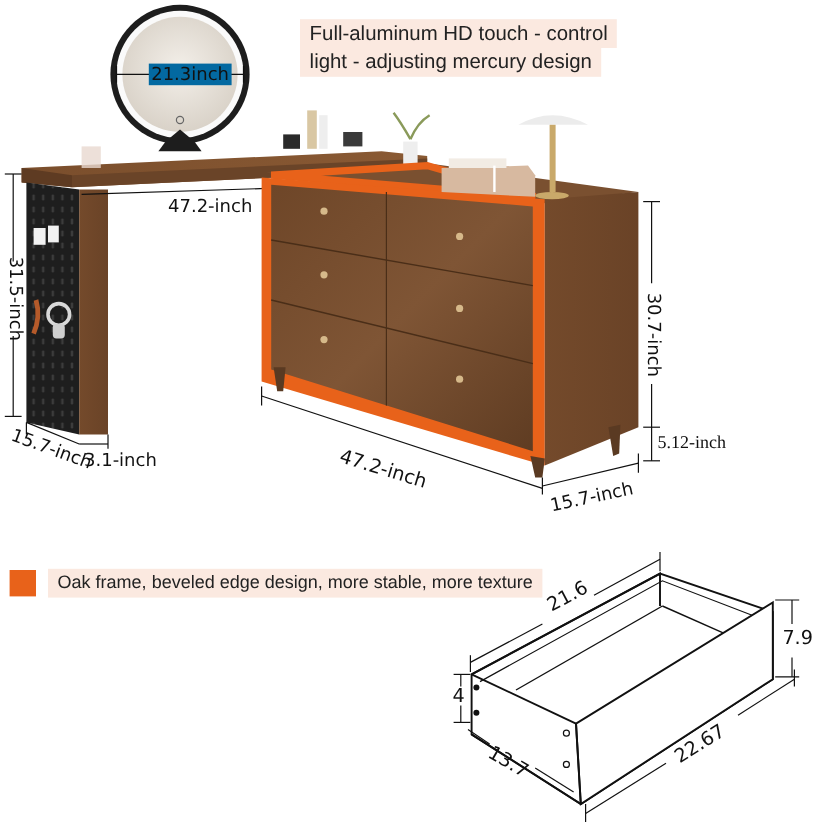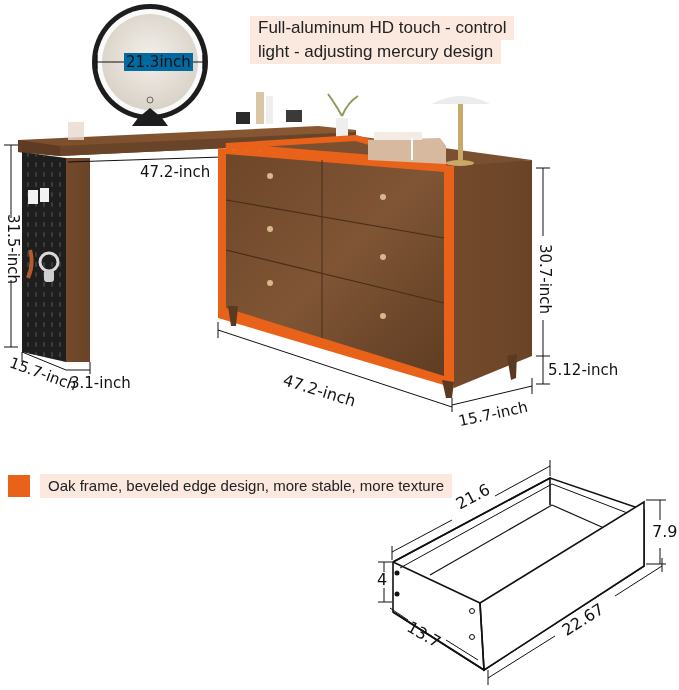--- a/index.html
+++ b/index.html
@@ -189,21 +189,21 @@
 
 <div class="dim" style="left:124px; top:53px; background:#0369a1; padding:0 2px;">21.3inch</div>
 <div class="dim" style="left:140px; top:163px;">47.2-inch</div>
 <div class="dim" style="left:-22px; top:240px; transform:rotate(90deg); transform-origin:center;">31.5-inch</div>
 <div class="dim" style="left:8px; top:365px; transform:rotate(20deg);">15.7-inch</div>
 <div class="dim" style="left:70px; top:374px;">3.1-inch</div>
 
 <div class="dim dim-lg" style="left:282px; top:381px; transform:rotate(17deg);">47.2-inch</div>
 <div class="dim" style="left:458px; top:405px; transform:rotate(-12deg);">15.7-inch</div>
 <div class="dim" style="left:510px; top:270px; transform:rotate(90deg);">30.7-inch</div>
-<div class="dim" style="left:548px; top:361px;">5.12-inch</div>
+<div class="dim" style="left:548px; top:361px;font-family:Liberation Serif, serif;">5.12-inch</div>
 
 <div class="swatch" style="left:8px; top:475px; background:#e8621a;"></div>
 <div class="callout" style="left:40px; top:474px; font-size:15px;">Oak frame, beveled edge design, more stable, more texture</div>
 
 <div class="dim dim-lg" style="left:455px; top:487px; transform:rotate(-28deg);">21.6</div>
 <div class="dim dim-lg" style="left:652px; top:522px;">7.9</div>
 <div class="dim dim-lg" style="left:377px; top:570px;">4</div>
 <div class="dim dim-lg" style="left:406px; top:625px; transform:rotate(30deg);">13.7</div>
 <div class="dim dim-lg" style="left:560px; top:610px; transform:rotate(-32deg);">22.67</div>
 

